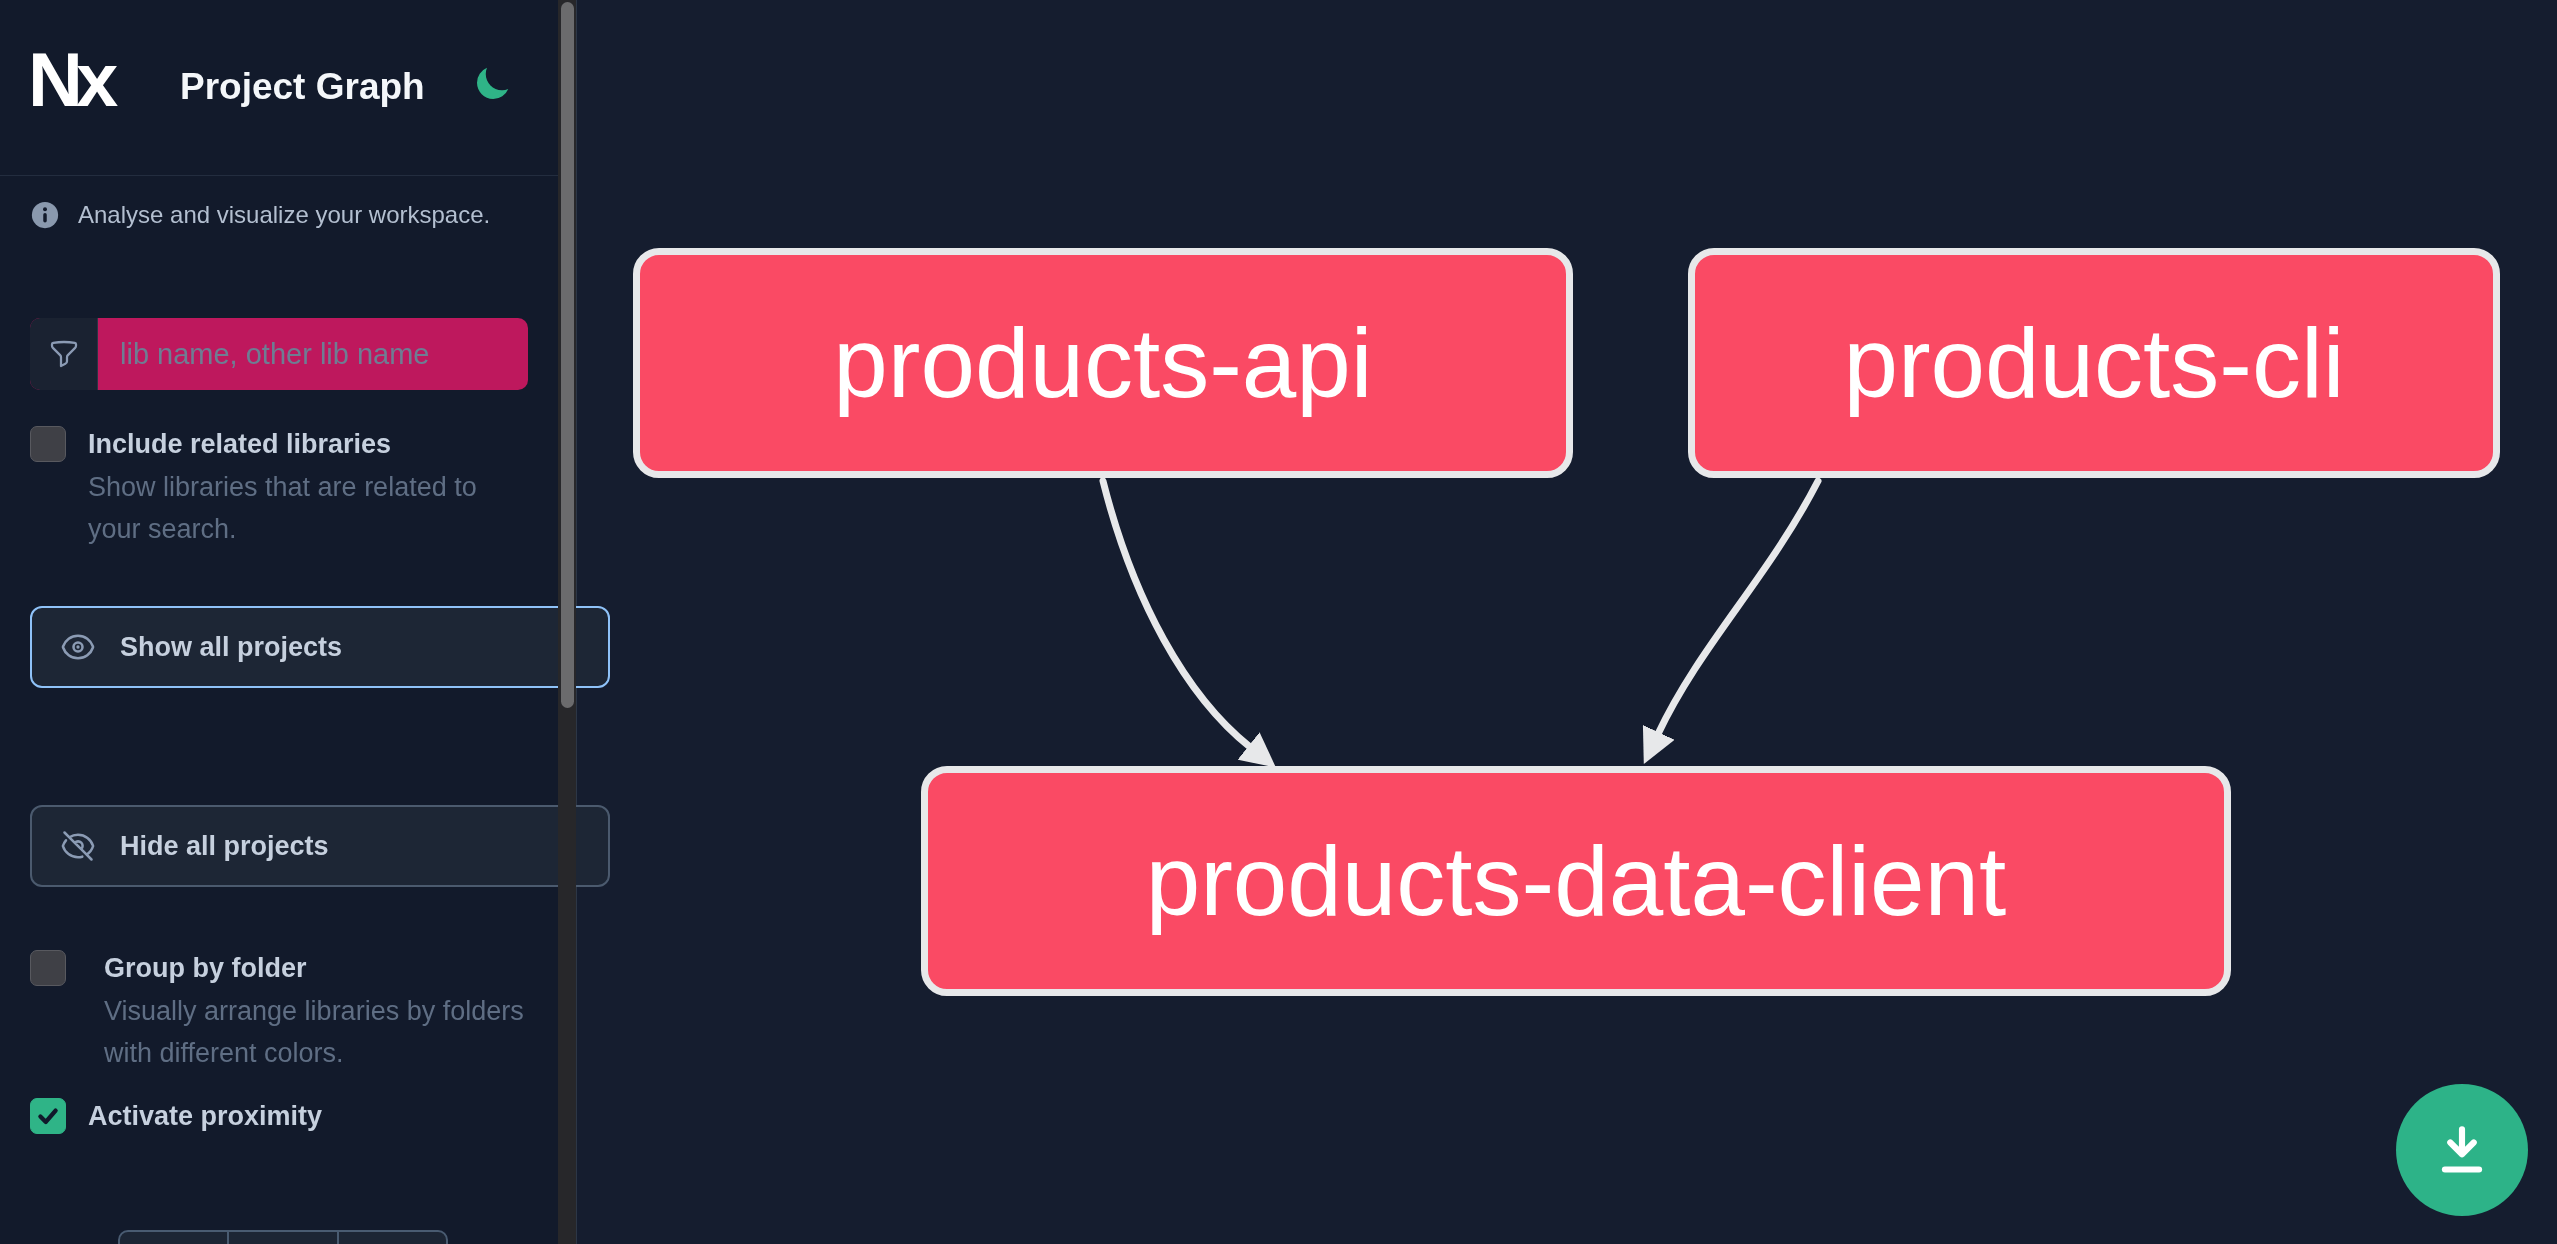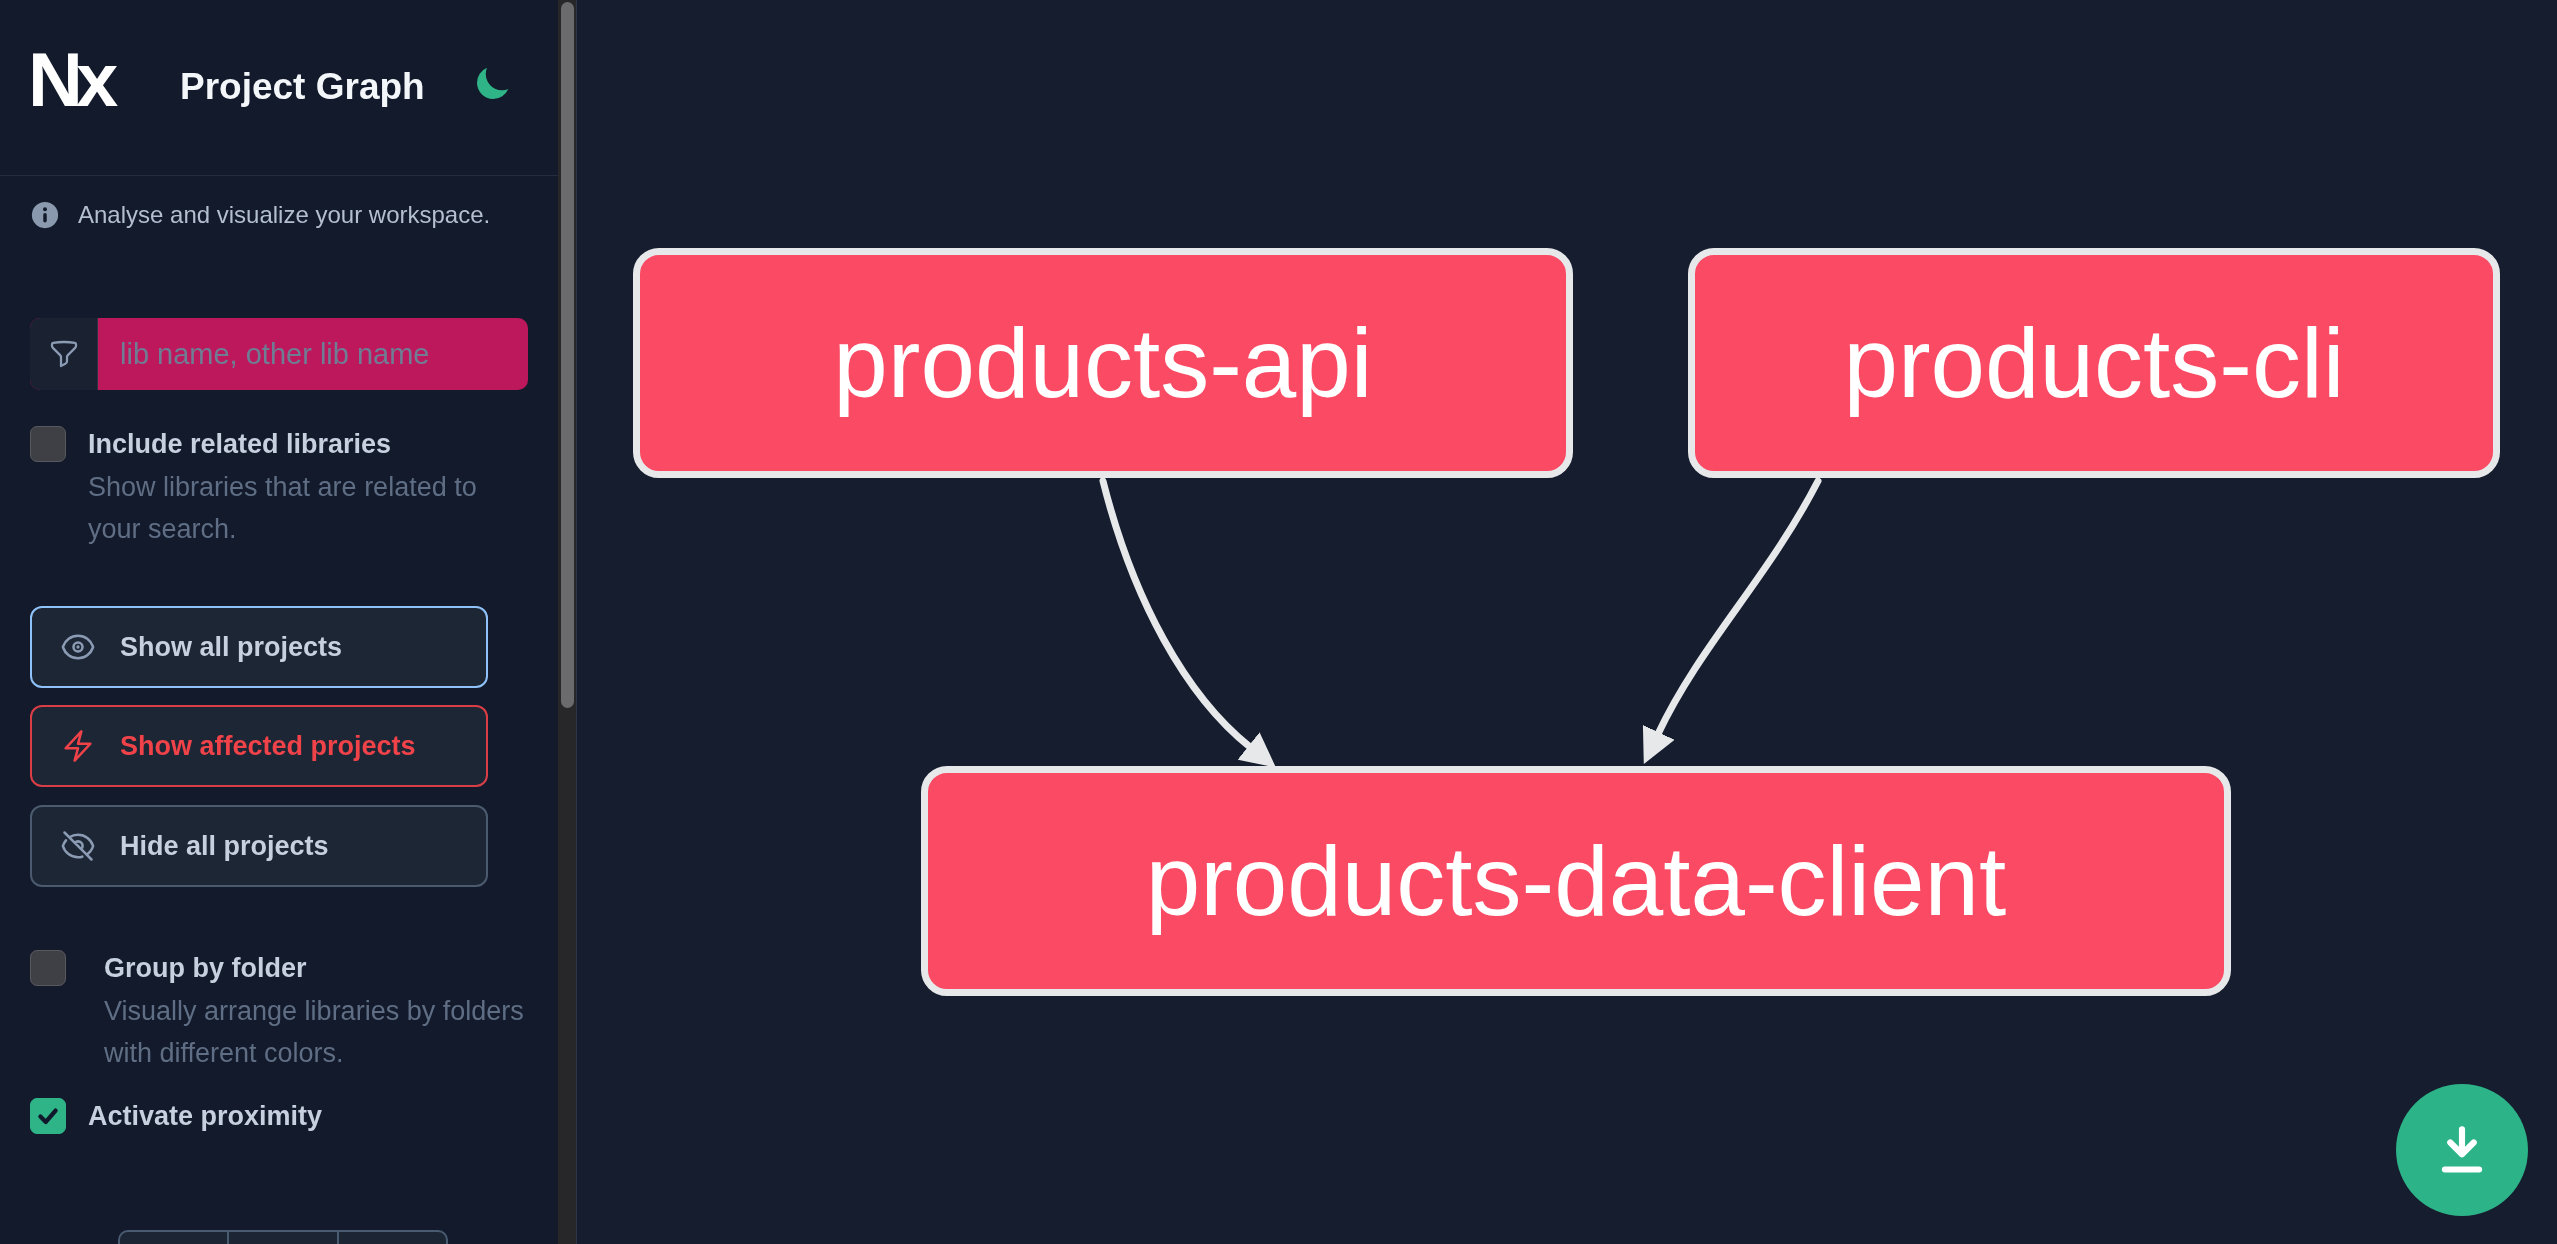--- a/index.html
+++ b/index.html
@@ -48,21 +48,21 @@
 
   .cb-row { position:absolute; left:30px; display:flex; gap:22px; cursor:pointer; }
   .cb-box { width:36px; height:36px; border-radius:7px; background:#3f4046;
             border:1px solid #58595f; flex:0 0 36px; margin-top:2px;
             display:flex; align-items:center; justify-content:center; }
   .cb-box.checked { background:#2fb487; border-color:#2fb487; }
   .cb-text { width:420px; }
   .cb-label { color:#c6d0de; font-size:27px; font-weight:600; line-height:40px; }
   .cb-desc { color:#5f6e84; font-size:27px; font-weight:400; line-height:42px; margin-top:2px; }
 
-  .sb-btn { position:absolute; left:30px; width:458px; height:82px; border-radius:12px;
+  .sb-btn { position:absolute; left:30px; width:580px; height:82px; border-radius:12px;
             background:#1d2635; display:flex; align-items:center; gap:24px;
             padding-left:28px; cursor:pointer; color:#c6d0de; font-size:27px;
             font-weight:600; }
   .btn-show-all      { top:606px; border:2px solid #8fc2f8; }
   .btn-show-affected { top:705px; border:2px solid #d93e46; color:#ef4249; }
   .btn-hide-all      { top:805px; border:2px solid #4b5a6e; }
 
   .segment { position:absolute; left:118px; top:1230px; width:330px; height:44px;
              border:2px solid #495b71; border-radius:10px; background:#1c2534;
              display:flex; cursor:pointer; }
@@ -141,26 +141,20 @@
 
   <div class="sb-btn btn-show-all">
     <svg class="icon" width="36" height="36" viewBox="0 0 24 24">
       <path d="M2.04 12.32a1 1 0 0 1 0-.64C3.42 7.51 7.36 4.5 12 4.5s8.57 3.01 9.96 7.18a1 1 0 0 1 0 .64C20.58 16.49 16.64 19.5 12 19.5S3.43 16.49 2.04 12.32z" fill="none" stroke="#8b9bb4" stroke-width="1.7"></path>
       <circle cx="12" cy="12" r="3" fill="none" stroke="#8b9bb4" stroke-width="1.7"></circle>
       <circle cx="12" cy="12" r="1.1" fill="#8b9bb4"></circle>
     </svg>
     <span>Show all projects</span>
   </div>
 
-  <div class="sb-btn btn-show-affected">
-    <svg class="icon" width="36" height="36" viewBox="0 0 24 24">
-      <path d="M3.75 13.5 14.25 2.25 12 10.5h8.25L9.75 21.75 12 13.5H3.75z" fill="none" stroke="#ef4249" stroke-width="1.7" stroke-linejoin="round"></path>
-    </svg>
-    <span>Show affected projects</span>
-  </div>
 
   <div class="sb-btn btn-hide-all">
     <svg class="icon" width="36" height="36" viewBox="0 0 24 24">
       <path d="M3.98 8.22A10.48 10.48 0 0 0 1.93 12c1.29 4.34 5.31 7.5 10.07 7.5.99 0 1.95-.14 2.86-.4M6.23 6.23A10.45 10.45 0 0 1 12 4.5c4.76 0 8.77 3.16 10.07 7.5a10.52 10.52 0 0 1-4.29 5.77M6.23 6.23 3 3m3.23 3.23 3.65 3.65m7.89 7.89L21 21m-3.23-3.23-3.65-3.65m0 0a3 3 0 1 0-4.24-4.24m4.24 4.24L9.88 9.88" fill="none" stroke="#8b9bb4" stroke-width="1.7" stroke-linecap="round" stroke-linejoin="round"></path>
     </svg>
     <span>Hide all projects</span>
   </div>
 
   <div class="cb-row" style="top:948px;gap:38px;">
     <div class="cb-box"></div>

